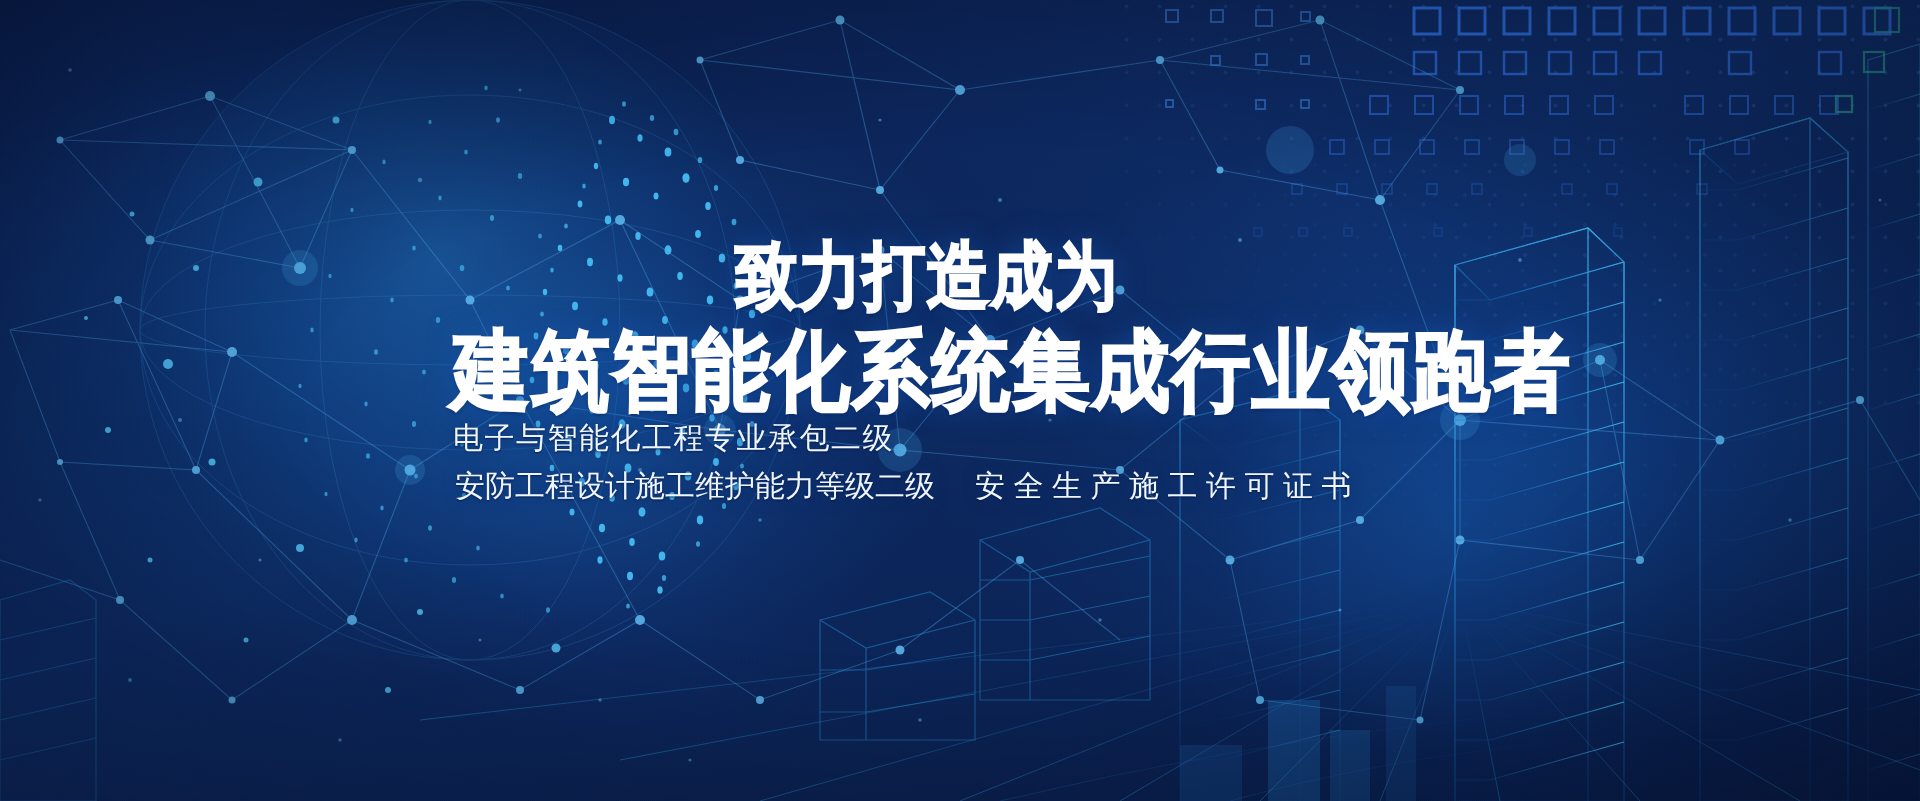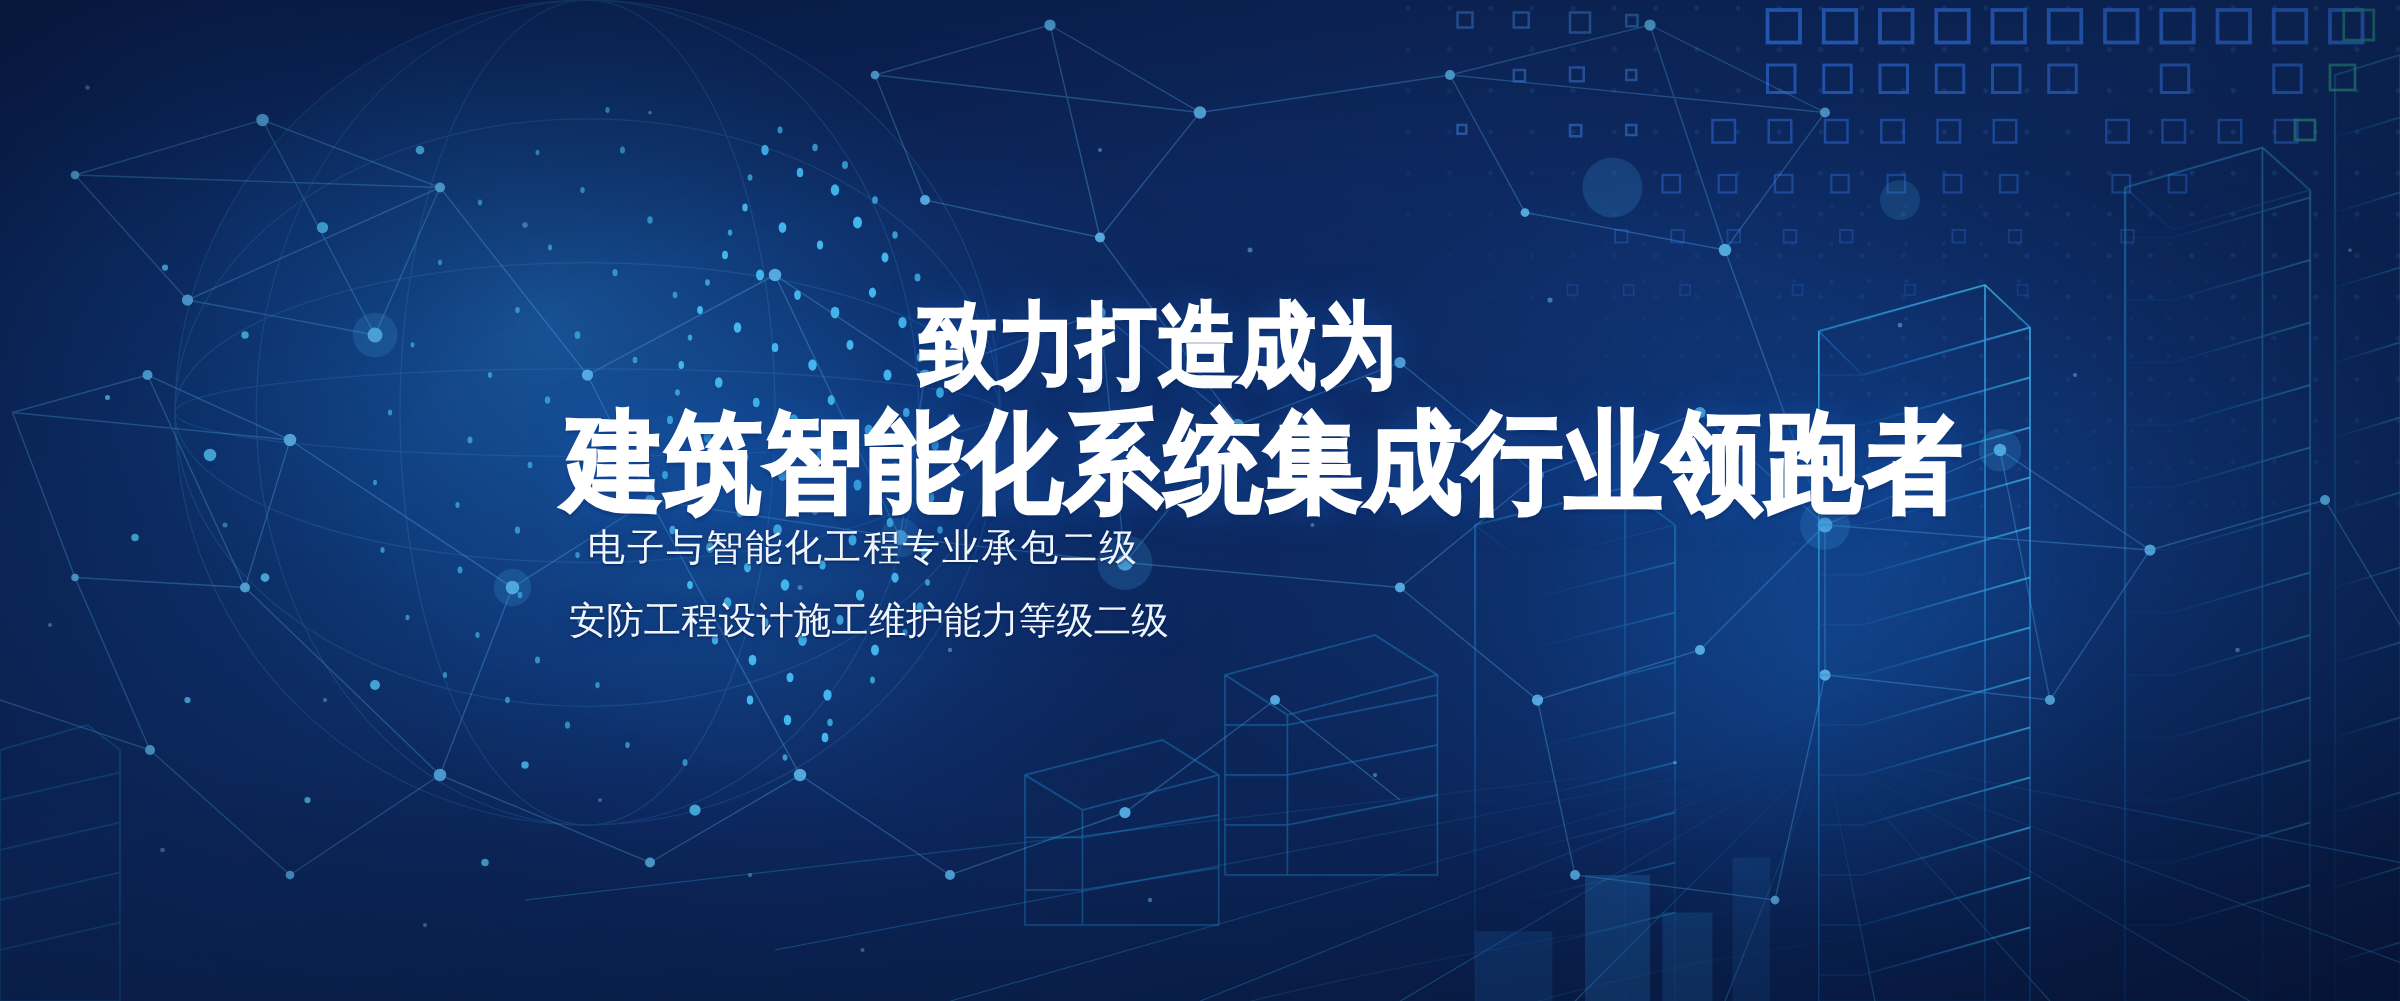--- a/index.html
+++ b/index.html
@@ -67,22 +67,22 @@
   .subrow{
     position:absolute;
     display:flex;
     align-items:baseline;
     color:#eef5ff;
     font-size:30px;
     font-weight:400;
     white-space:nowrap;
     text-shadow:0 0 14px rgba(10,50,120,.9), 0 1px 2px rgba(0,15,50,.7);
   }
-  .sub1{left:470px;top:418px;text-align:right;}
-  .sub2{left:455px;top:476px;}
+  .sub1{left:453px;top:418px;text-align:right;}
+  .sub2{left:455px;top:466px;}
   .sub-col{display:inline-block;}
   .sp1{letter-spacing:1.5px;}
   .gap{display:inline-block;width:46px;}
   .gapw{display:inline-block;width:40px;}
   .sp-wide{letter-spacing:8.5px;}
 </style>
 </head>
 <body>
 
 <div class="banner">
@@ -635,16 +635,17 @@
     <div class="headline h2">建筑智能化系统集成行业领跑者</div>
 
     <div class="subrow sub1">
       <span class="sub-col sp1">电子与智能化工程专业承包二级</span>
       <span class="gap"></span>
     </div>
 
     <div class="subrow sub2">
       <span class="sub-col">安防工程设计施工维护能力等级二级</span>
       <span class="gapw"></span>
+      <span class="sub-col sp-wide">安全生产施工许可证书</span>
     </div>
 
   </div>
 </div>
 
 </body></html>

